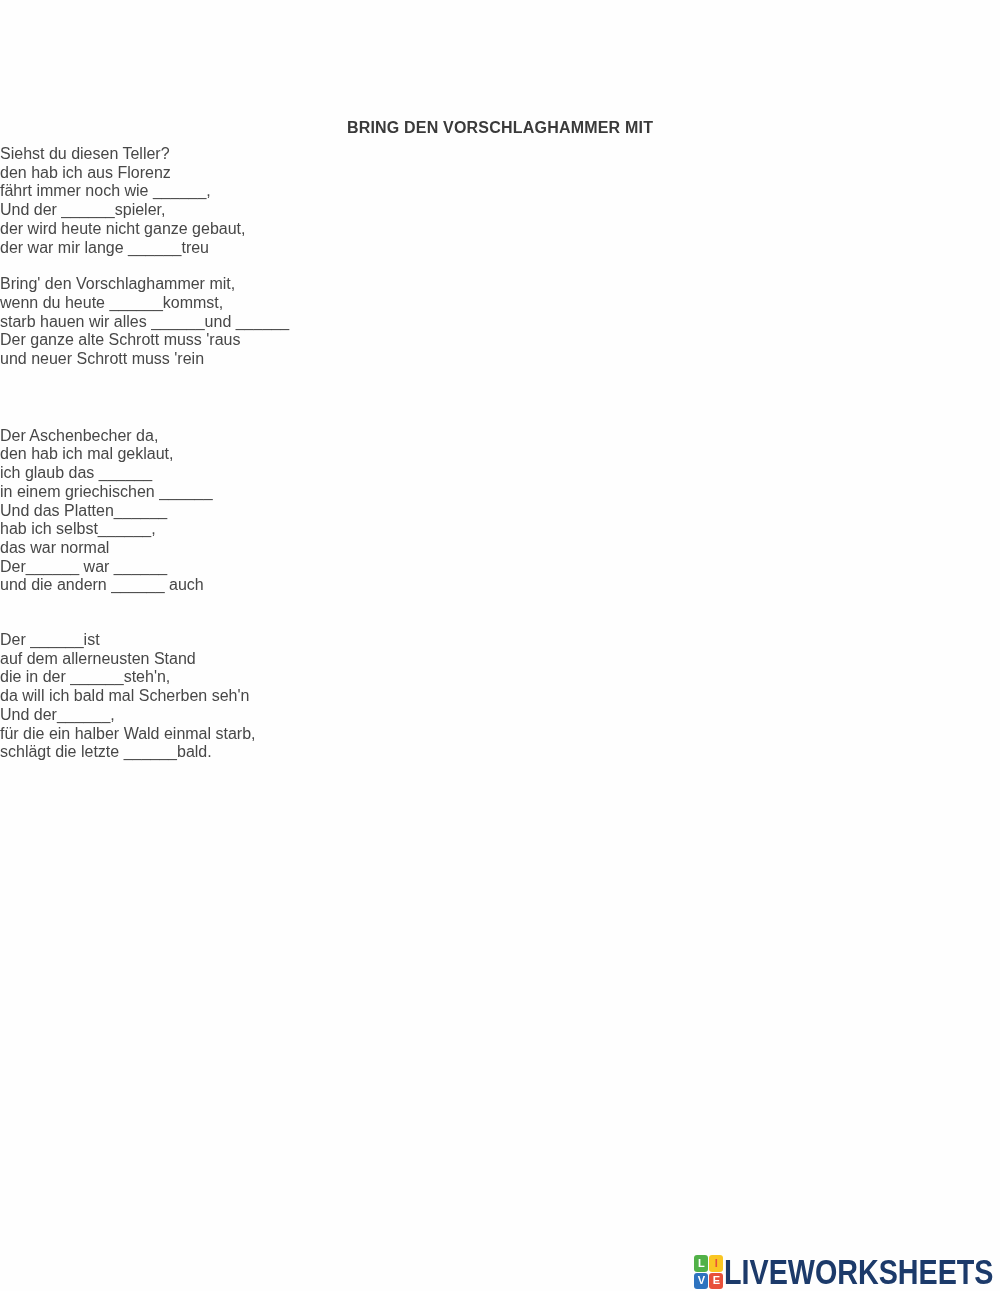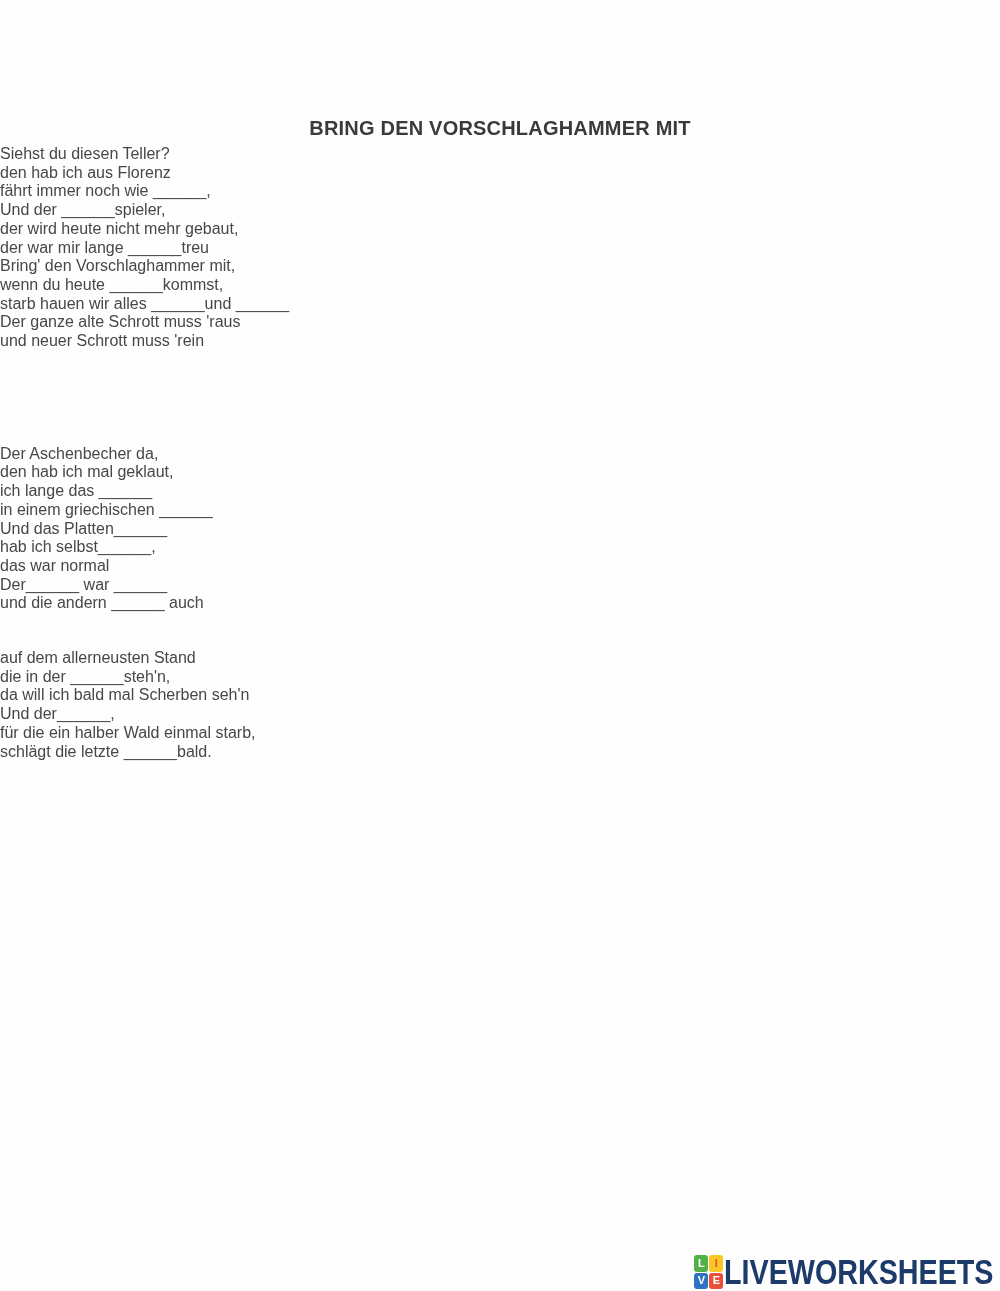--- a/index.html
+++ b/index.html
@@ -16,33 +16,33 @@
   }
   .page {
     position: absolute;
     inset: 0;
     background: #fefefe;
   }
   .title {
     margin: 0;
     padding-top: 115px;
     text-align: center;
-    font-size: 20px;
+    font-size: 16px;
     line-height: 26px;
     font-weight: bold;
     color: #3a3a3a;
     letter-spacing: 0.2px;
   }
   .lyrics {
     text-align: left;
     margin-top: 4px;
   }
   .stanza { margin: 0; }
-  .lyrics .stanza:nth-of-type(2) { }
-  .lyrics .stanza:nth-of-type(3) { margin-top: 94px; }
+  .lyrics .stanza:nth-of-type(2) { margin-top: 18px; }
+  .lyrics .stanza:nth-of-type(3) { margin-top: 58px; }
   .lyrics .stanza:nth-of-type(4) { margin-top: 36px; }
   .line {
     font-size: 16px;
     line-height: 18.7px;
     color: #474747;
     white-space: pre;
   }
   .brand {
     position: absolute;
     right: 5px;
@@ -89,42 +89,43 @@
 <div class="page">
 
   <h1 class="title">BRING DEN VORSCHLAGHAMMER MIT</h1>
 
   <div class="lyrics" id="stanzas">
       <div class="stanza">
         <div class="line">Siehst du diesen Teller?</div>
         <div class="line">den hab ich aus Florenz</div>
         <div class="line">fährt immer noch wie ______,</div>
         <div class="line">Und der ______spieler,</div>
-        <div class="line">der wird heute nicht mehr gebaut,</div>
+        <div class="line">der wird heute nicht ganze gebaut,</div>
         <div class="line">der war mir lange ______treu</div>
       </div>
       <div class="stanza">
         <div class="line">Bring' den Vorschlaghammer mit,</div>
         <div class="line">wenn du heute ______kommst,</div>
         <div class="line">starb hauen wir alles ______und ______</div>
         <div class="line">Der ganze alte Schrott muss 'raus</div>
         <div class="line">und neuer Schrott muss 'rein</div>
       </div>
       <div class="stanza">
         <div class="line">Der Aschenbecher da,</div>
         <div class="line">den hab ich mal geklaut,</div>
-        <div class="line">ich lange das ______</div>
+        <div class="line">ich glaub das ______</div>
         <div class="line">in einem griechischen ______</div>
         <div class="line">Und das Platten______</div>
         <div class="line">hab ich selbst______,</div>
         <div class="line">das war normal</div>
         <div class="line">Der______ war ______</div>
         <div class="line">und die andern ______ auch</div>
       </div>
       <div class="stanza">
+        <div class="line">Der ______ist</div>
         <div class="line">auf dem allerneusten Stand</div>
         <div class="line">die in der ______steh'n,</div>
         <div class="line">da will ich bald mal Scherben seh'n</div>
         <div class="line">Und der______,</div>
         <div class="line">für die ein halber Wald einmal starb,</div>
         <div class="line">schlägt die letzte ______bald.</div>
       </div>
     </div>
 
   <a class="brand">

